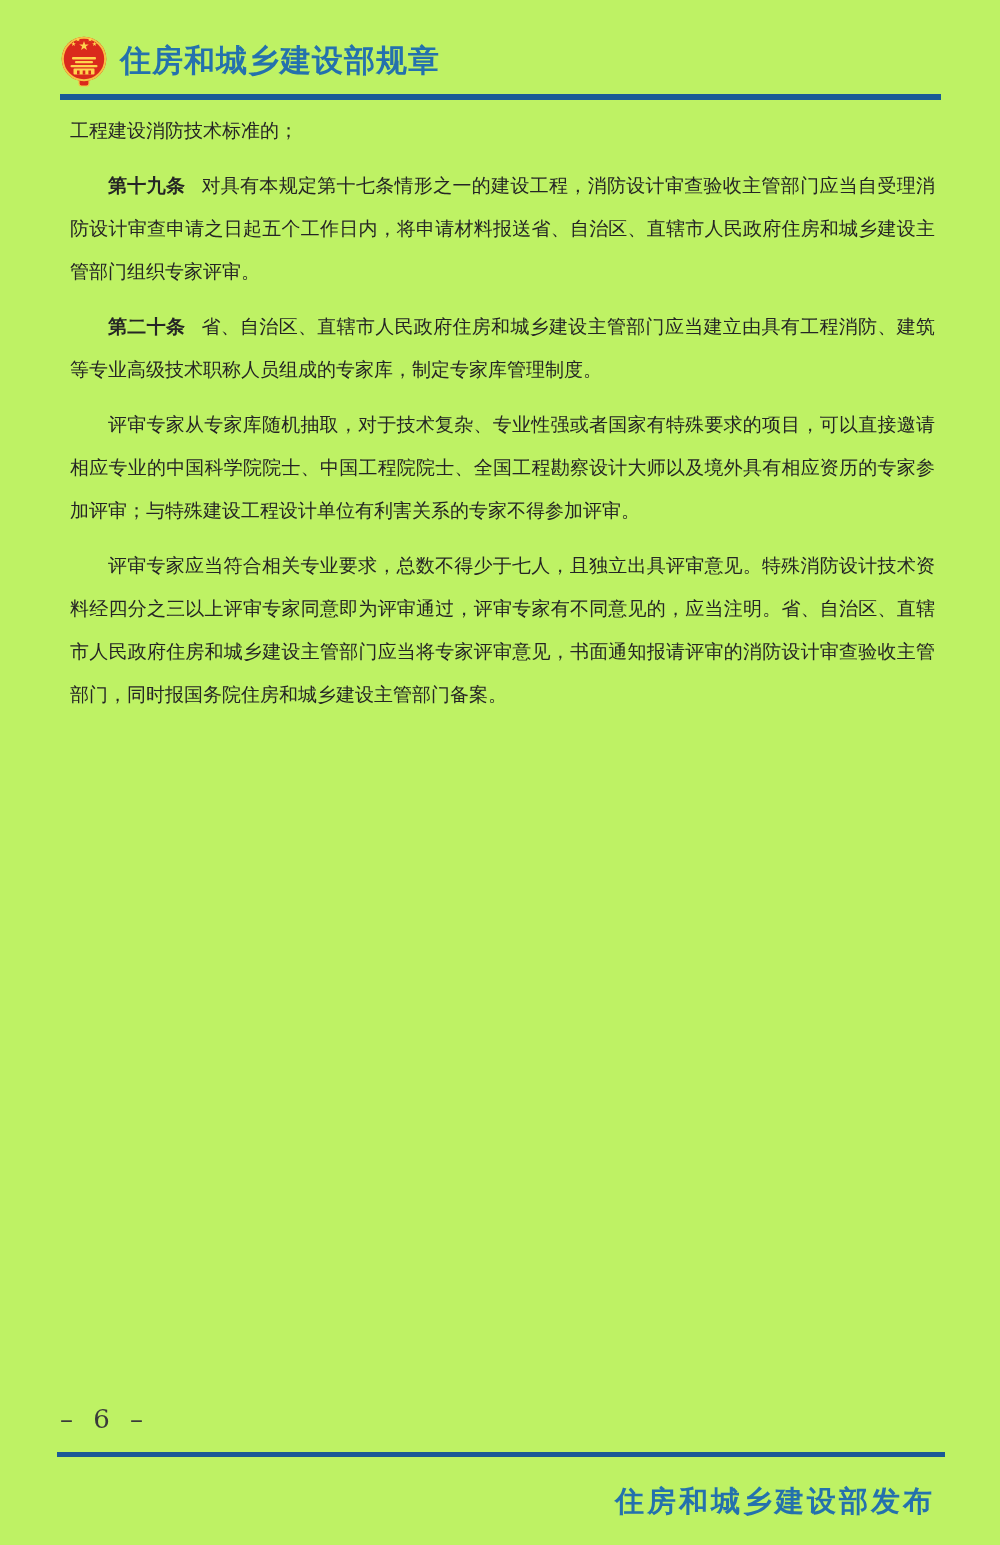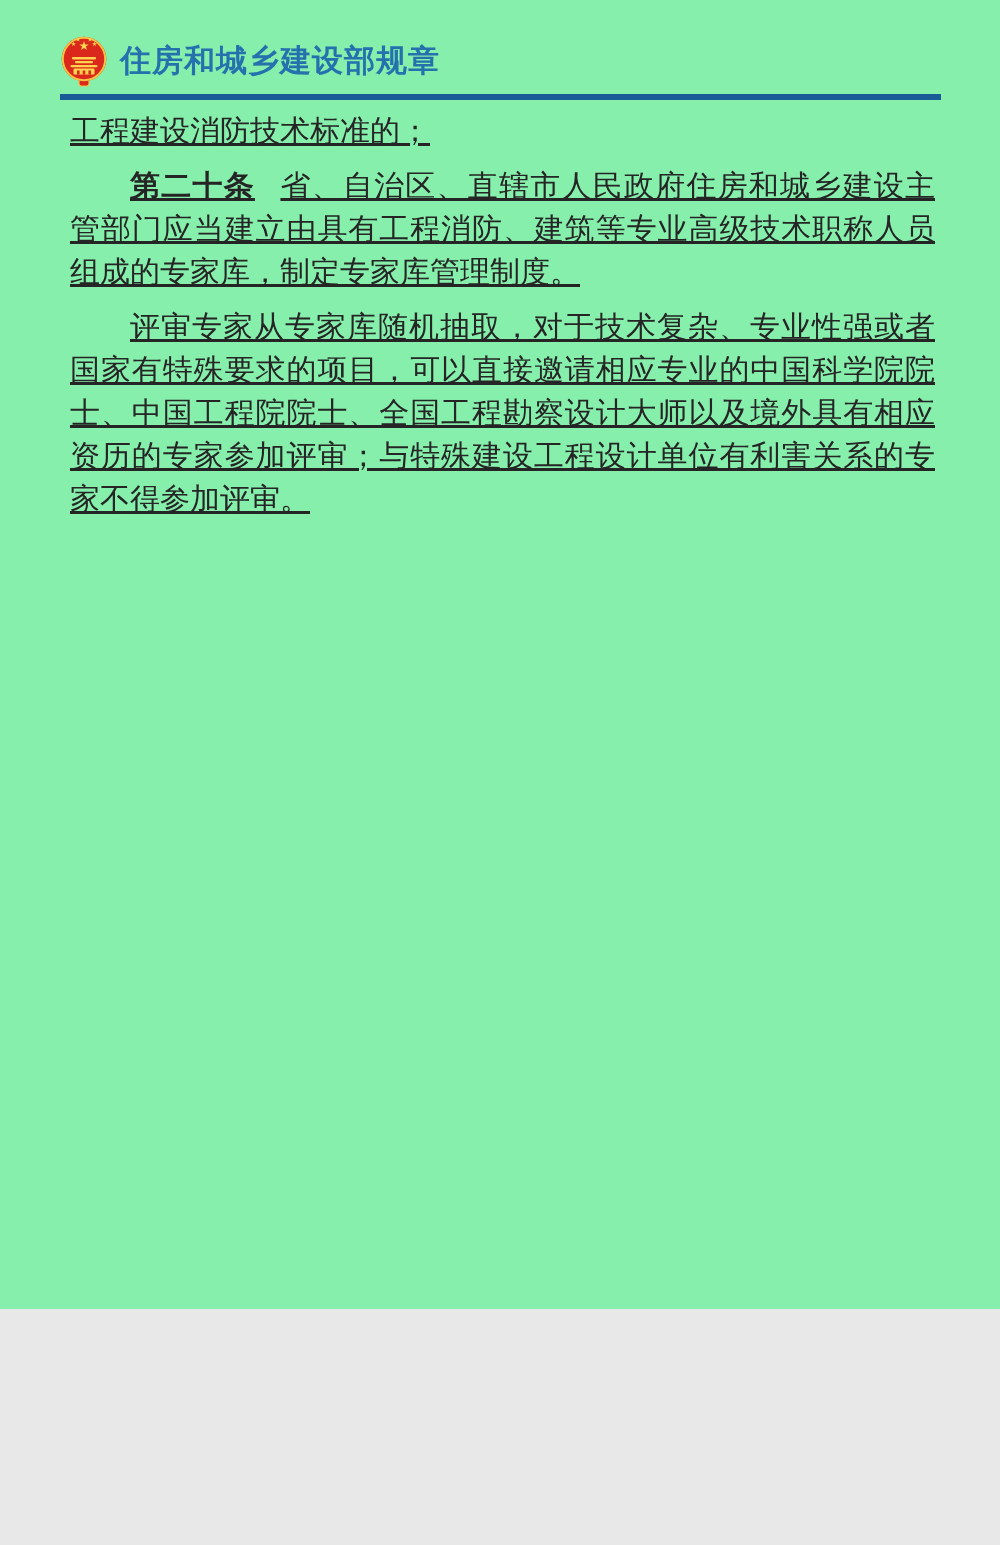--- a/index.html
+++ b/index.html
@@ -5,23 +5,23 @@
   :root {
     --title-blue: #2471ad;
     --rule-blue: #1a5a96;
     --body-text: #252525;
     --page-num: #3a3a3a;
   }
   * { margin:0; padding:0; box-sizing:border-box; }
   html, body { background:#e8e8e8; }
   .page {
     position:relative;
-    width:1000px; height:1309px;
+    width:1000px; height:1545px;
     margin:0 auto;
-    background:#86efac;
+    background:#bef264;
     font-family:"DejaVu Serif", "Liberation Serif", serif;
     overflow:hidden;
   }
   
   .header {
     position:absolute; left:60px; top:34px; right:60px;
     display:flex; align-items:center; gap:12px;
   }
   .emblem { width:48px; height:54px; flex:0 0 auto; }
   .header-title {
@@ -34,25 +34,24 @@
     position:absolute; left:60px; top:94px;
     width:881px; height:6px;
     background:var(--rule-blue);
   }
   
   .doc-body {
     position:absolute; left:70px; top:109px; width:865px;
     color:var(--body-text);
   }
   .doc-body p {
-    font-size:30px; line-height:43px;
+    font-size:19px; line-height:43px;
     margin:0 0 12px 0;
     text-align:justify;
     text-justify:inter-ideograph;
-    text-decoration:underline;
   }
   .doc-body p.indent { text-indent:2em; }
   .article-num { font-weight:bold; }
   .article-num:not(:empty) { margin-right:0.85em; }
   
   .page-number {
     position:absolute; left:60px; top:1404px;
     font-size:26px; color:var(--page-num);
     letter-spacing:6px;
   }
@@ -99,21 +98,23 @@
         <rect x="28.4" y="36.5" width="2.6" height="4"></rect>
       </g>
     </svg>
     <div class="header-title">住房和城乡建设部规章</div>
   </div>
 
   <div class="header-rule"></div>
 
   <div class="doc-body">
     <p><b class="article-num"></b><span>工程建设消防技术标准的；</span></p>
+    <p class="indent"><b class="article-num">第十九条</b><span>对具有本规定第十七条情形之一的建设工程，消防设计审查验收主管部门应当自受理消防设计审查申请之日起五个工作日内，将申请材料报送省、自治区、直辖市人民政府住房和城乡建设主管部门组织专家评审。</span></p>
     <p class="indent"><b class="article-num">第二十条</b><span>省、自治区、直辖市人民政府住房和城乡建设主管部门应当建立由具有工程消防、建筑等专业高级技术职称人员组成的专家库，制定专家库管理制度。</span></p>
     <p class="indent"><b class="article-num"></b><span>评审专家从专家库随机抽取，对于技术复杂、专业性强或者国家有特殊要求的项目，可以直接邀请相应专业的中国科学院院士、中国工程院院士、全国工程勘察设计大师以及境外具有相应资历的专家参加评审；与特殊建设工程设计单位有利害关系的专家不得参加评审。</span></p>
+    <p class="indent"><b class="article-num"></b><span>评审专家应当符合相关专业要求，总数不得少于七人，且独立出具评审意见。特殊消防设计技术资料经四分之三以上评审专家同意即为评审通过，评审专家有不同意见的，应当注明。省、自治区、直辖市人民政府住房和城乡建设主管部门应当将专家评审意见，书面通知报请评审的消防设计审查验收主管部门，同时报国务院住房和城乡建设主管部门备案。</span></p>
   </div>
 
   <div class="page-number">– 6 –</div>
   <div class="footer-rule"></div>
   <div class="publisher">住房和城乡建设部发布</div>
 
 </div>
 
 </body></html>

